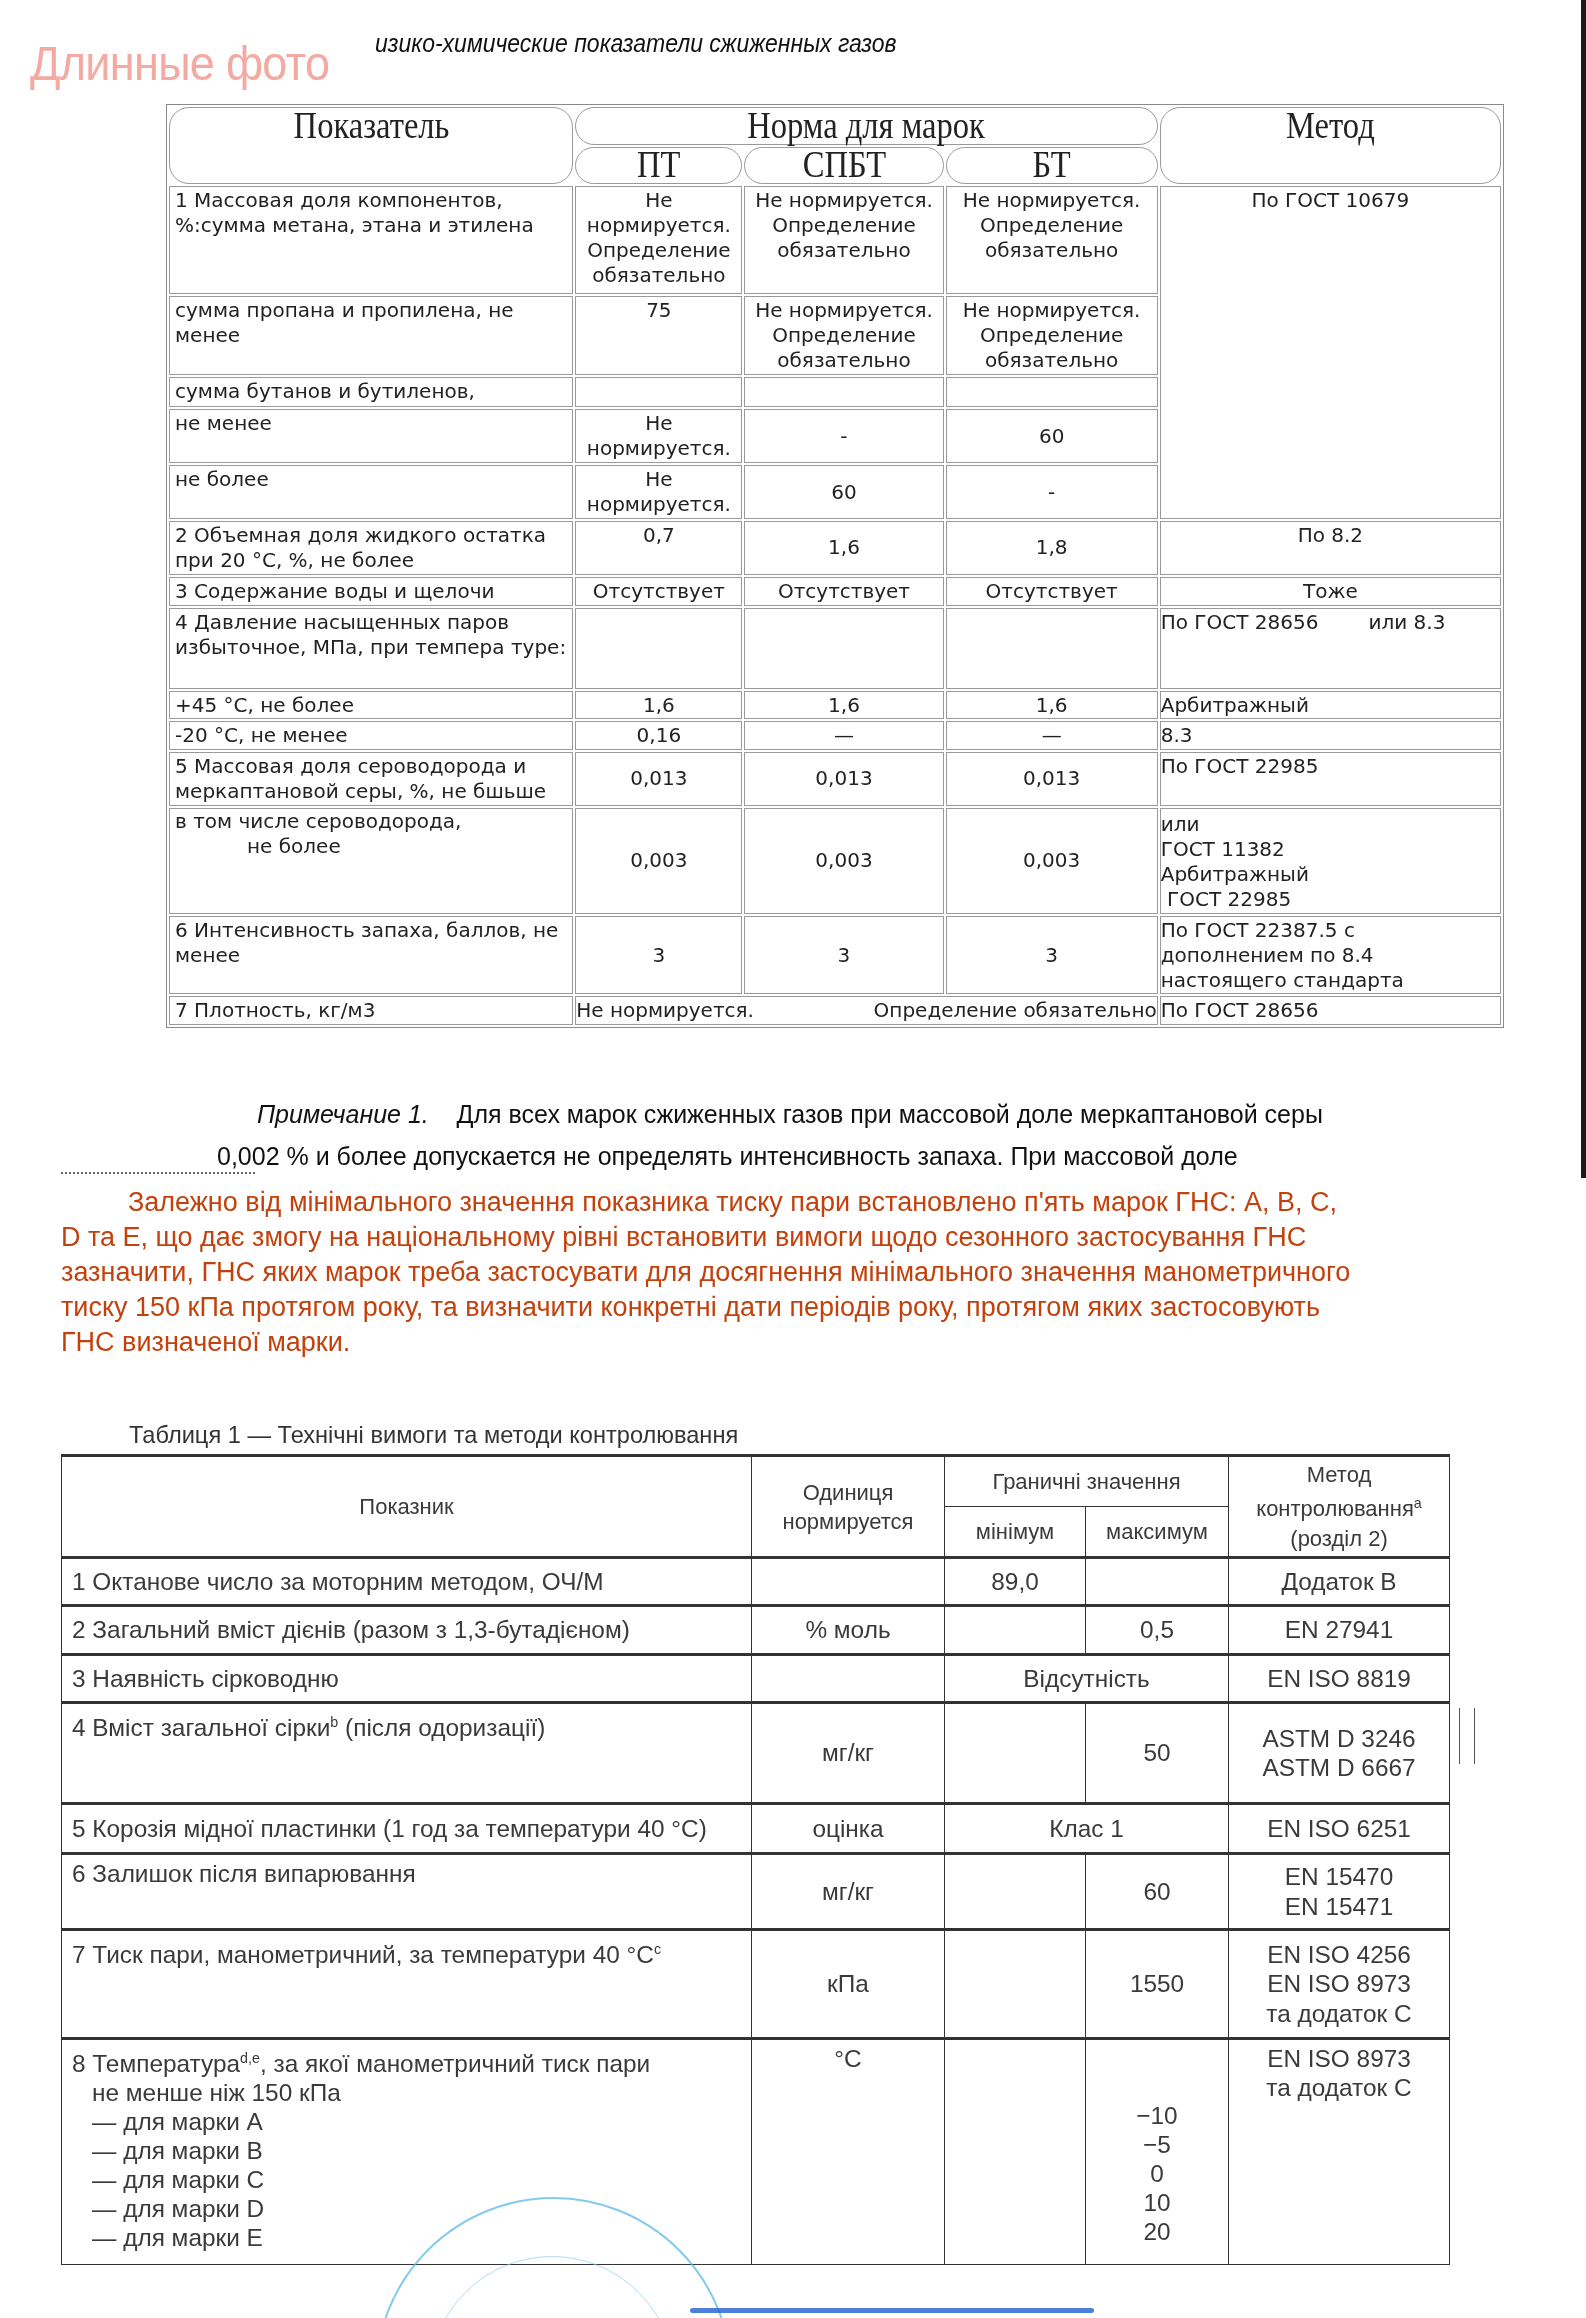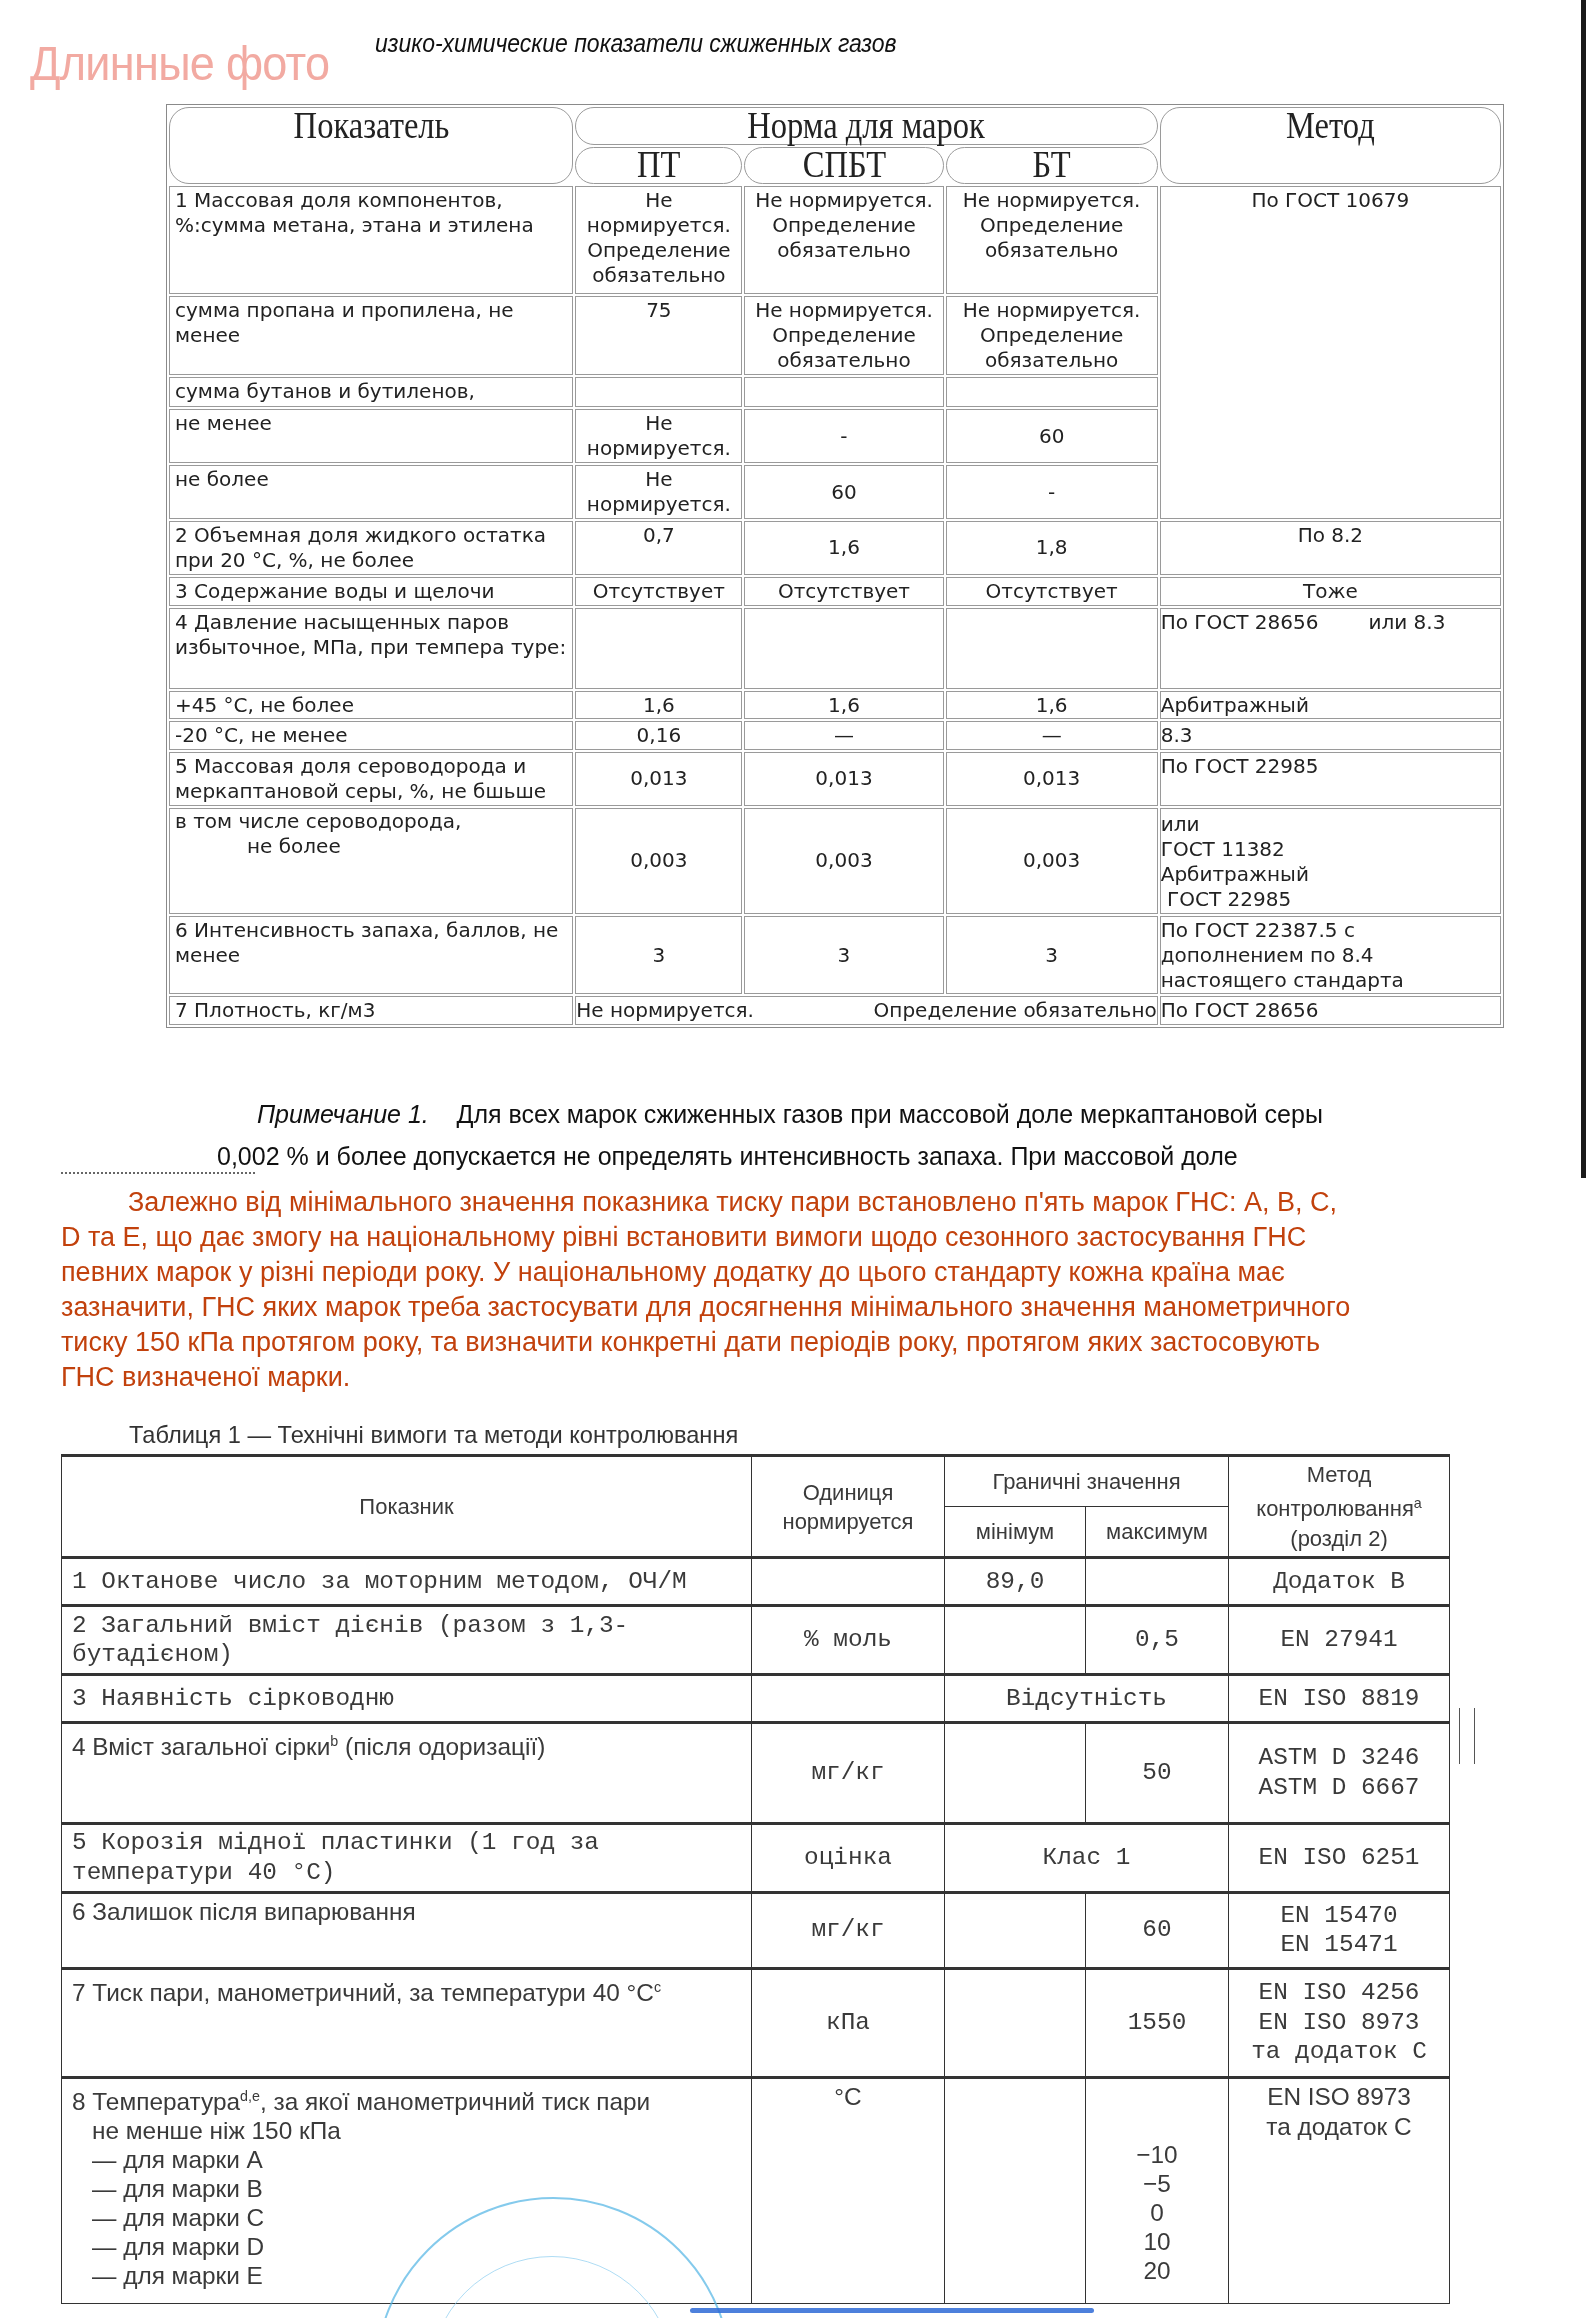--- a/index.html
+++ b/index.html
@@ -53,21 +53,21 @@
 
   
   table.t2 {
     position: absolute; left: 61px; top: 1454px; width: 1389px;
     border-collapse: collapse; table-layout: fixed;
     font-family: "Liberation Sans", sans-serif; font-size: 24.4px; line-height: 29.5px; color: #3a3a3a;
   }
   table.t2 td { border: 1.7px solid #333; padding: 3.4px 10px; vertical-align: top; }
   table.t2 tr.thick td { border-top: 3.4px solid #333; }
   table.t2 td.c { text-align: center; }
-  table.t2 td.m { vertical-align: middle; font-family: Liberation Mono, monospace; }
+  table.t2 td.m { vertical-align: middle; }
   table.t2 .hdr { text-align: center; vertical-align: middle; font-size: 22px; line-height: 29px; }
   table.t2 sup { font-size: 14.3px; }
   .side-marks { left: 1459px; top: 1708px; width: 13.5px; height: 56px; border-left: 1.7px solid #555; border-right: 1.7px solid #555; }
 
   .stamp {
     left: 375px; top: 2197px; width: 353px; height: 353px; border-radius: 50%;
     border: 2.5px solid #5bb8e6; opacity: 0.75;
   }
   .stamp-inner {
     left: 429px; top: 2256px; width: 244px; height: 244px; border-radius: 50%;
@@ -219,21 +219,20 @@
 <div class="abs note" style="left:257px; top:1100px;">
   <i>Примечание 1.</i>&nbsp;&nbsp;&nbsp;&nbsp;<span>Для всех марок сжиженных газов при массовой доле меркаптановой серы</span>
 </div>
 <div class="abs note" style="left:217px; top:1142px;">0,002 % и более допускается не определять интенсивность запаха. При массовой доле</div>
 
 <div class="abs fragment"></div>
 
 <div class="abs ua-para">
   <span class="ln ind">Залежно від мінімального значення показника тиску пари встановлено п'ять марок ГНС: А, В, С,</span>
   <span class="ln">D та Е, що дає змогу на національному рівні встановити вимоги щодо сезонного застосування ГНС</span>
-  <span class="ln">певних марок у різні періоди року. У національному додатку до цього стандарту кожна країна має</span>
   <span class="ln">зазначити, ГНС яких марок треба застосувати для досягнення мінімального значення манометричного</span>
   <span class="ln">тиску 150 кПа протягом року, та визначити конкретні дати періодів року, протягом яких застосовують</span>
   <span class="ln">ГНС визначеної марки.</span>
 </div>
 
 <div class="abs t2-caption">Таблиця 1 — Технічні вимоги та методи контролювання</div>
 
 <table class="t2">
   <colgroup>
     <col style="width:690px">

